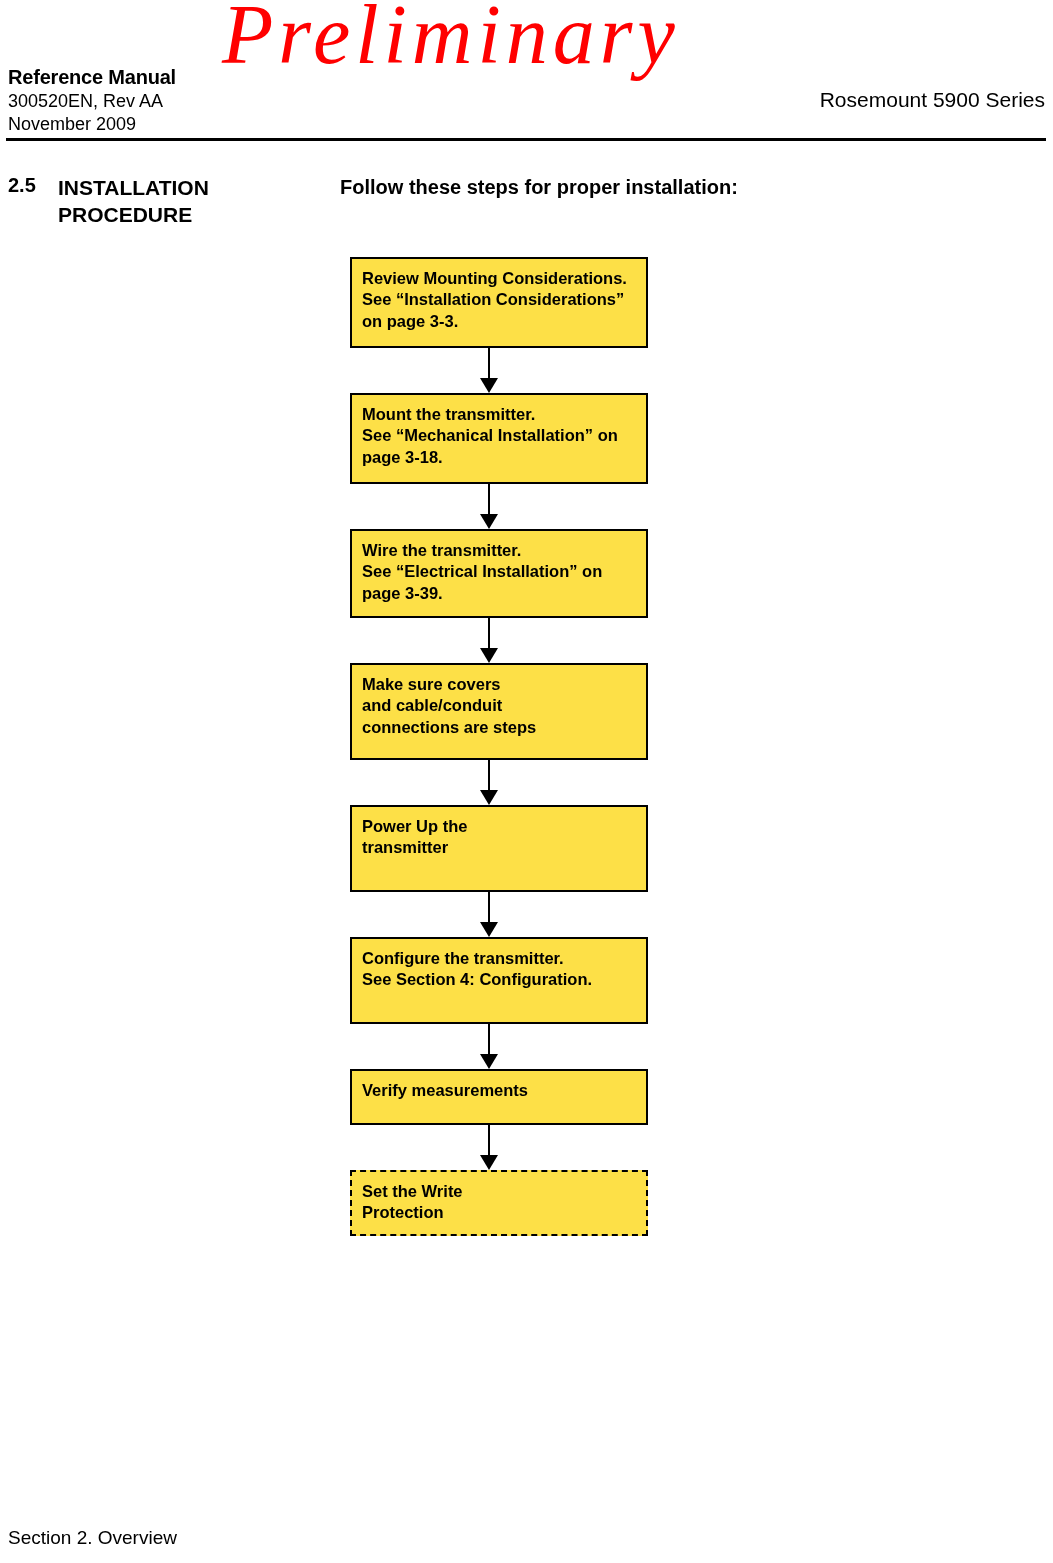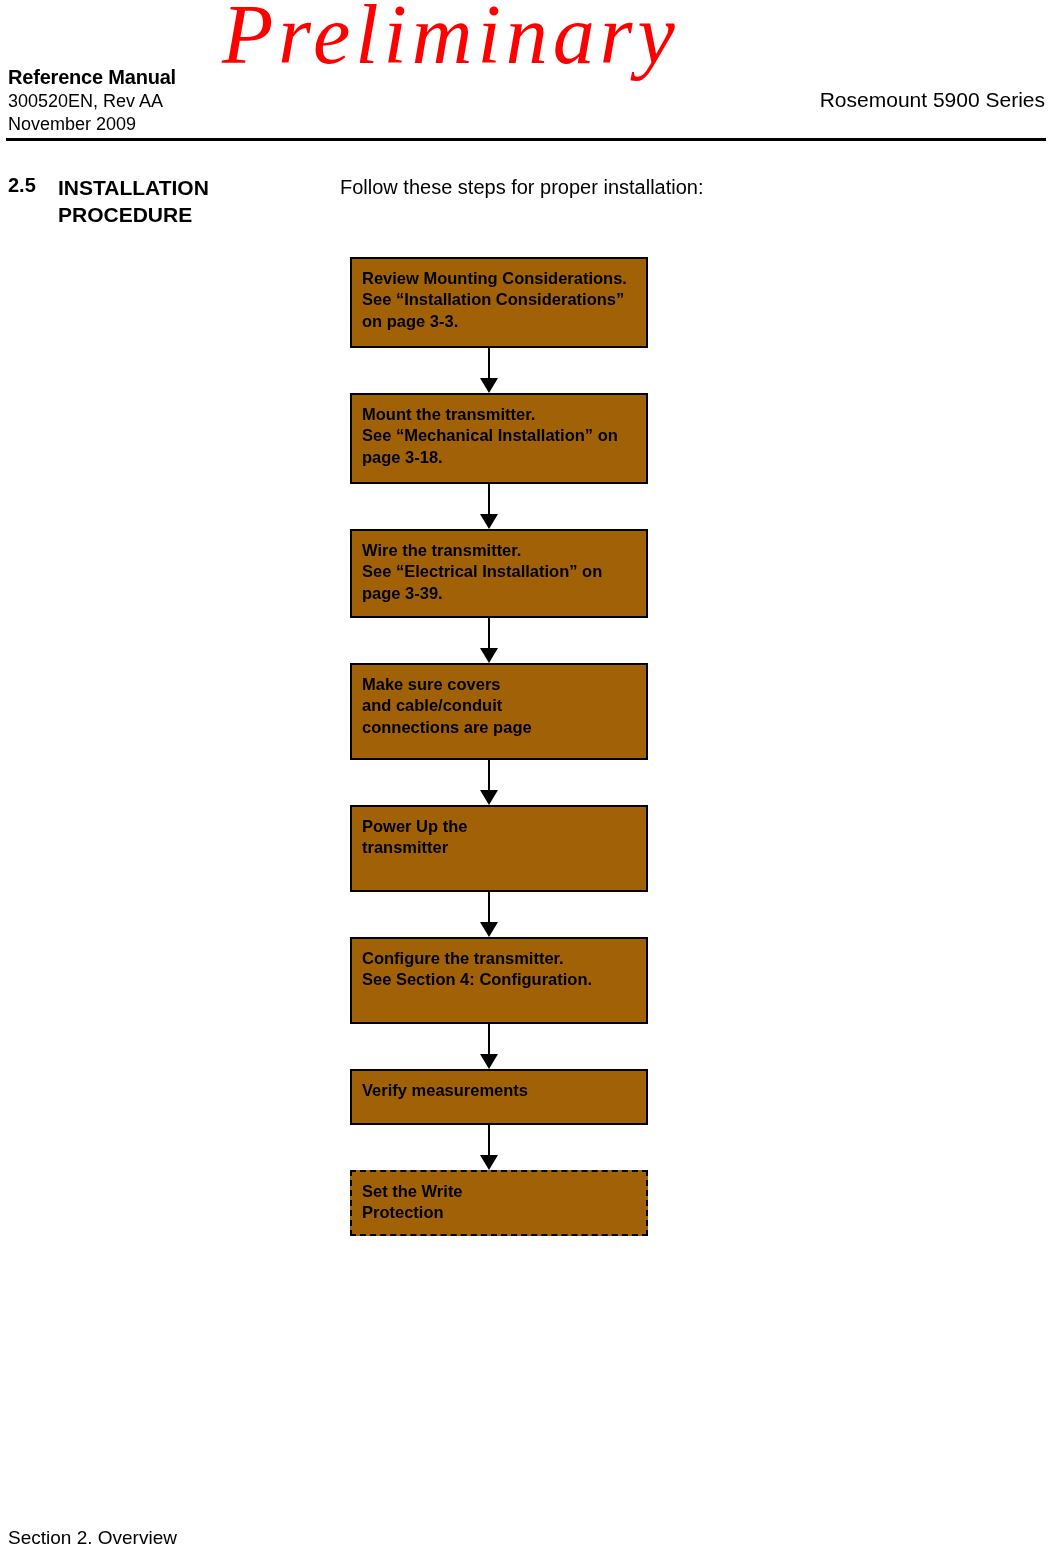--- a/index.html
+++ b/index.html
@@ -91,40 +91,40 @@
     width: 250px;
     font-size: 21px;
     font-weight: bold;
     line-height: 1.30;
   }
   .sec-intro {
     position: absolute;
     left: 340px;
     top: 2px;
     font-size: 20px;
-    font-weight: normal;
+    font-weight: bold;
     white-space: nowrap;
   }
 
   
   #flowchart {
     position: absolute;
     left: 350px;
     top: 257px;
     width: 300px;
   }
   .flow-step {
     position: relative;
     width: 298px;
   }
   .flow-box {
     box-sizing: border-box;
     width: 298px;
     border: 2px solid #000000;
-    background: #a16207;
+    background: #fde047;
     padding: 9px 10px 6px 10px;
   }
   .flow-box.dashed {
     border: 2px dashed #000000;
   }
   .flow-line {
     font-size: 16.5px;
     font-weight: bold;
     line-height: 1.30;
     white-space: nowrap;
@@ -229,21 +229,21 @@
       </div>
     </div>
     <div class="flow-arrow">
       <div class="stem"></div>
       <div class="head"></div>
     </div>
     <div class="flow-step">
       <div class="flow-box" style="height: 97px;">
         <div class="flow-line">Make sure covers</div>
         <div class="flow-line">and cable/conduit</div>
-        <div class="flow-line">connections are page</div>
+        <div class="flow-line">connections are steps</div>
       </div>
     </div>
     <div class="flow-arrow">
       <div class="stem"></div>
       <div class="head"></div>
     </div>
     <div class="flow-step">
       <div class="flow-box" style="height: 87px;">
         <div class="flow-line">Power Up the</div>
         <div class="flow-line">transmitter</div>

